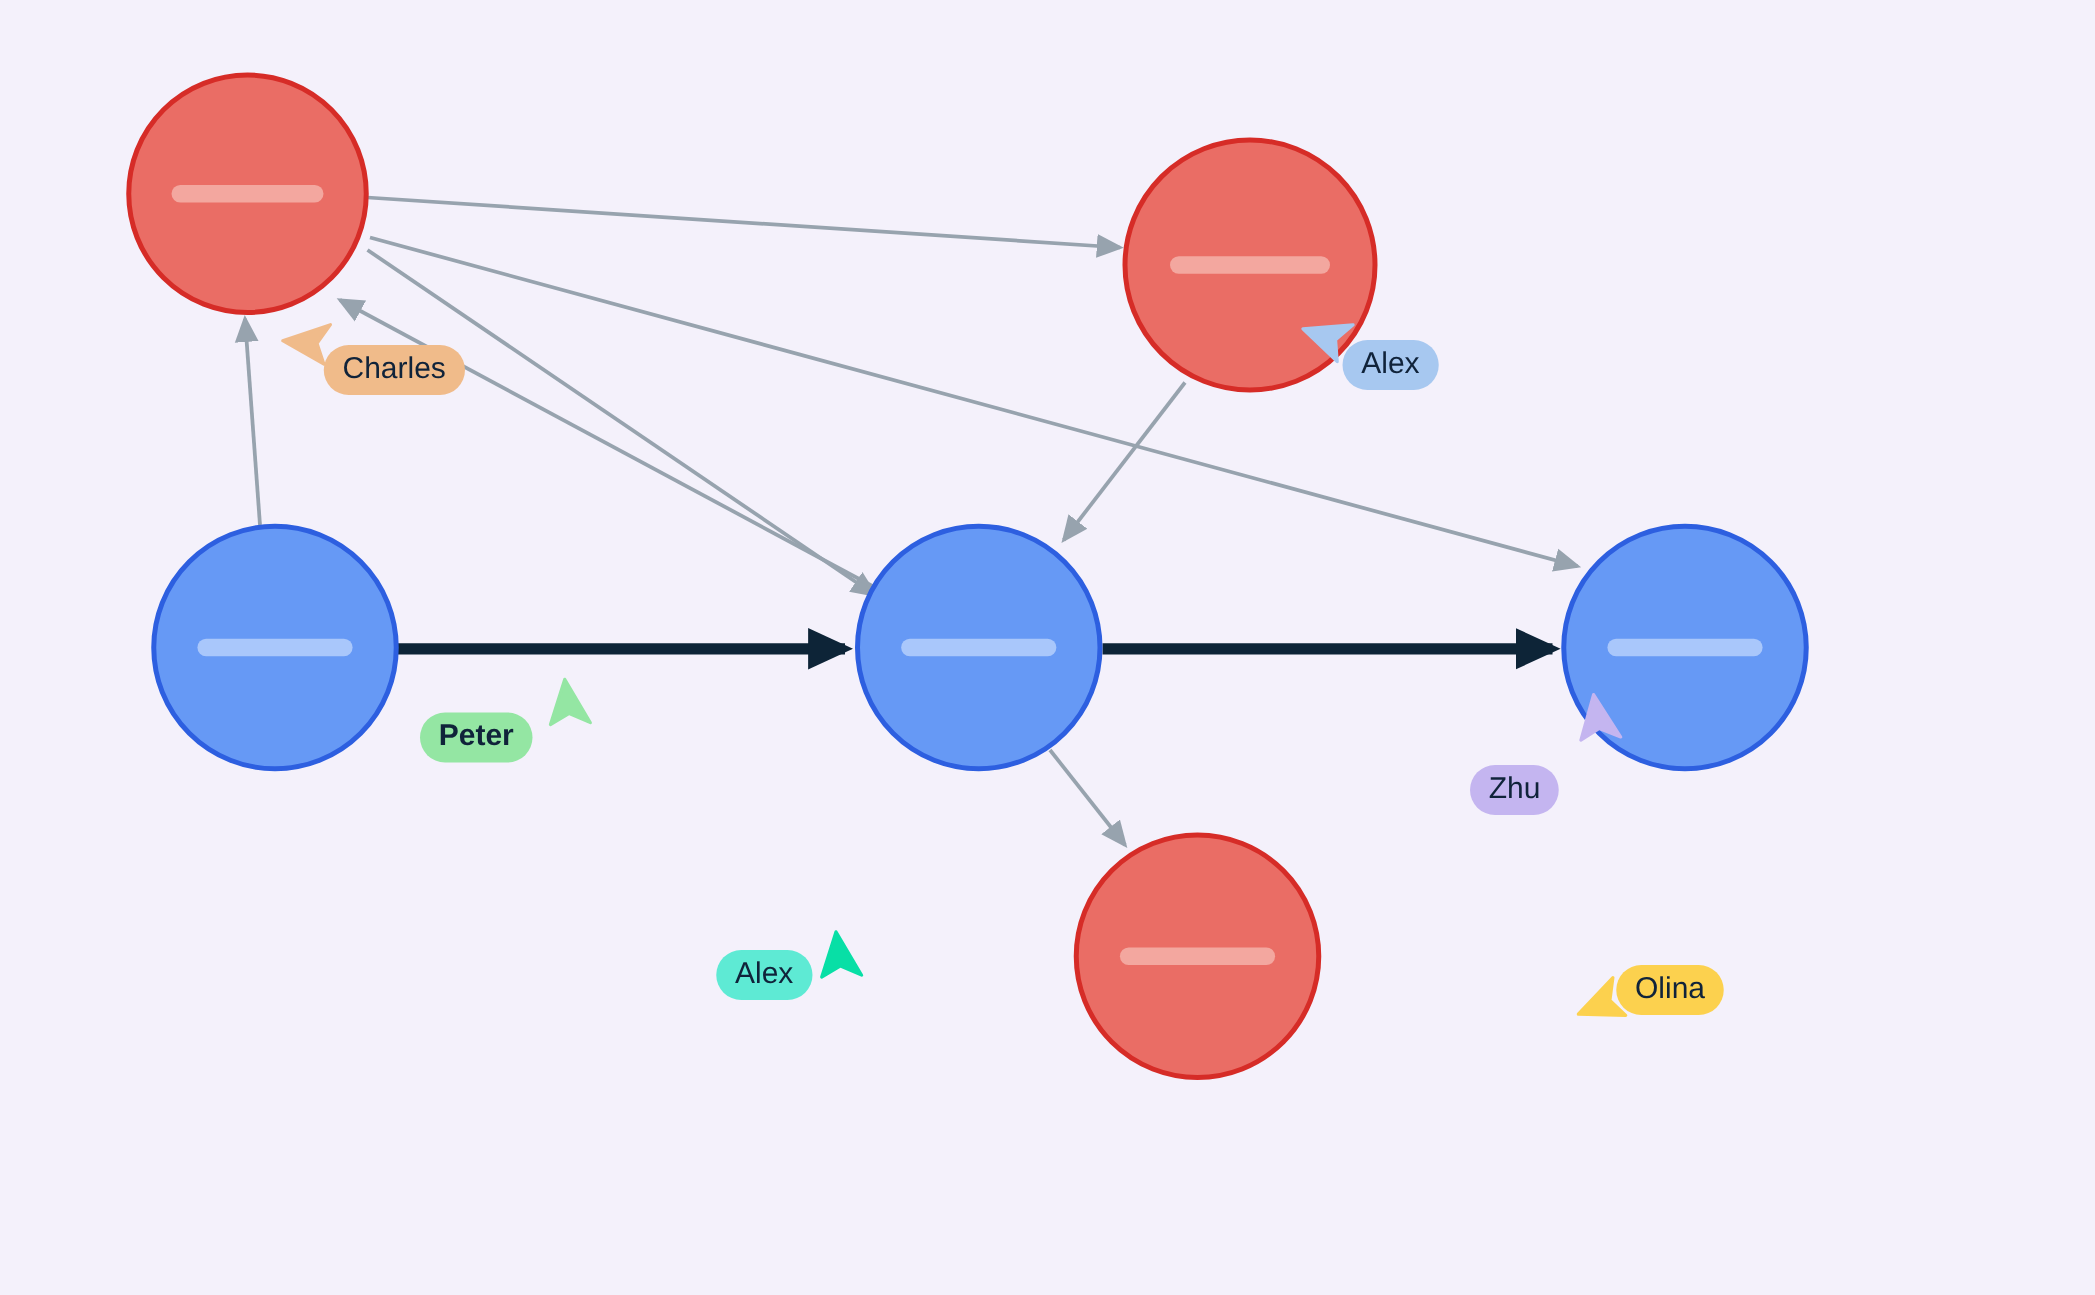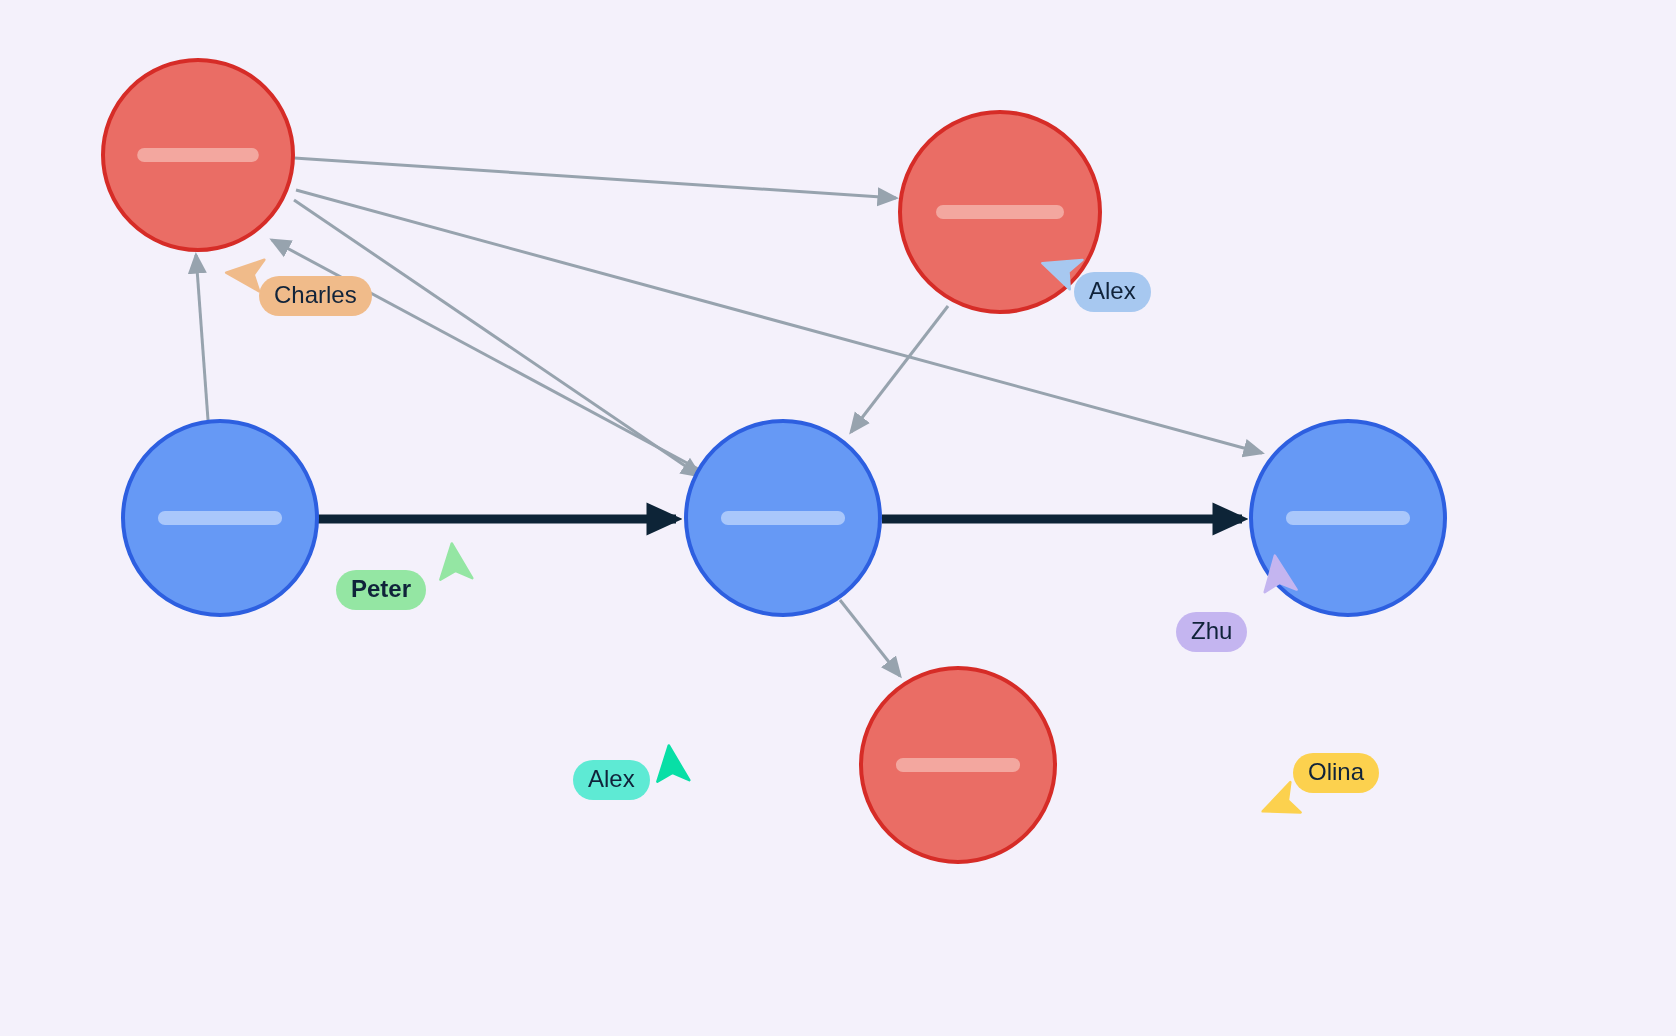--- a/index.html
+++ b/index.html
@@ -140,17 +140,17 @@
       <div class="collab-cursor" style="left: 0px; top: 0px;">
         <div class="cursor-arrow" style="left: 1258px; top: 560px; transform: rotate(34deg);"><svg width="44" height="44" viewBox="0 0 44 44" xmlns="http://www.w3.org/2000/svg">
             <path d="M3 3 L40 19 L22 23 L15 39 Z" fill="#c4b5f0" stroke="#c4b5f0" stroke-width="2.5" stroke-linejoin="round"></path>
           </svg></div>
         <div class="cursor-name" style="left: 1176px; top: 584px; background: rgb(196, 181, 240); color: rgb(16, 35, 58); margin-top: 28px;">Zhu</div>
       </div>
       <div class="collab-cursor" style="left: 0px; top: 0px;">
         <div class="cursor-arrow" style="left: 1265px; top: 778px; transform: rotate(-70deg);"><svg width="44" height="44" viewBox="0 0 44 44" xmlns="http://www.w3.org/2000/svg">
             <path d="M3 3 L40 19 L22 23 L15 39 Z" fill="#fcd14e" stroke="#fcd14e" stroke-width="2.5" stroke-linejoin="round"></path>
           </svg></div>
-        <div class="cursor-name" style="left: 1293px; top: 753px; background: rgb(252, 209, 78); color: rgb(16, 35, 58);">Olina</div>
+        <div class="cursor-name" style="left: 1293px; top: 772px; background: rgb(252, 209, 78); color: rgb(16, 35, 58);">Olina</div>
       </div>
     </div>
 
 </div>
 
 </body></html>

